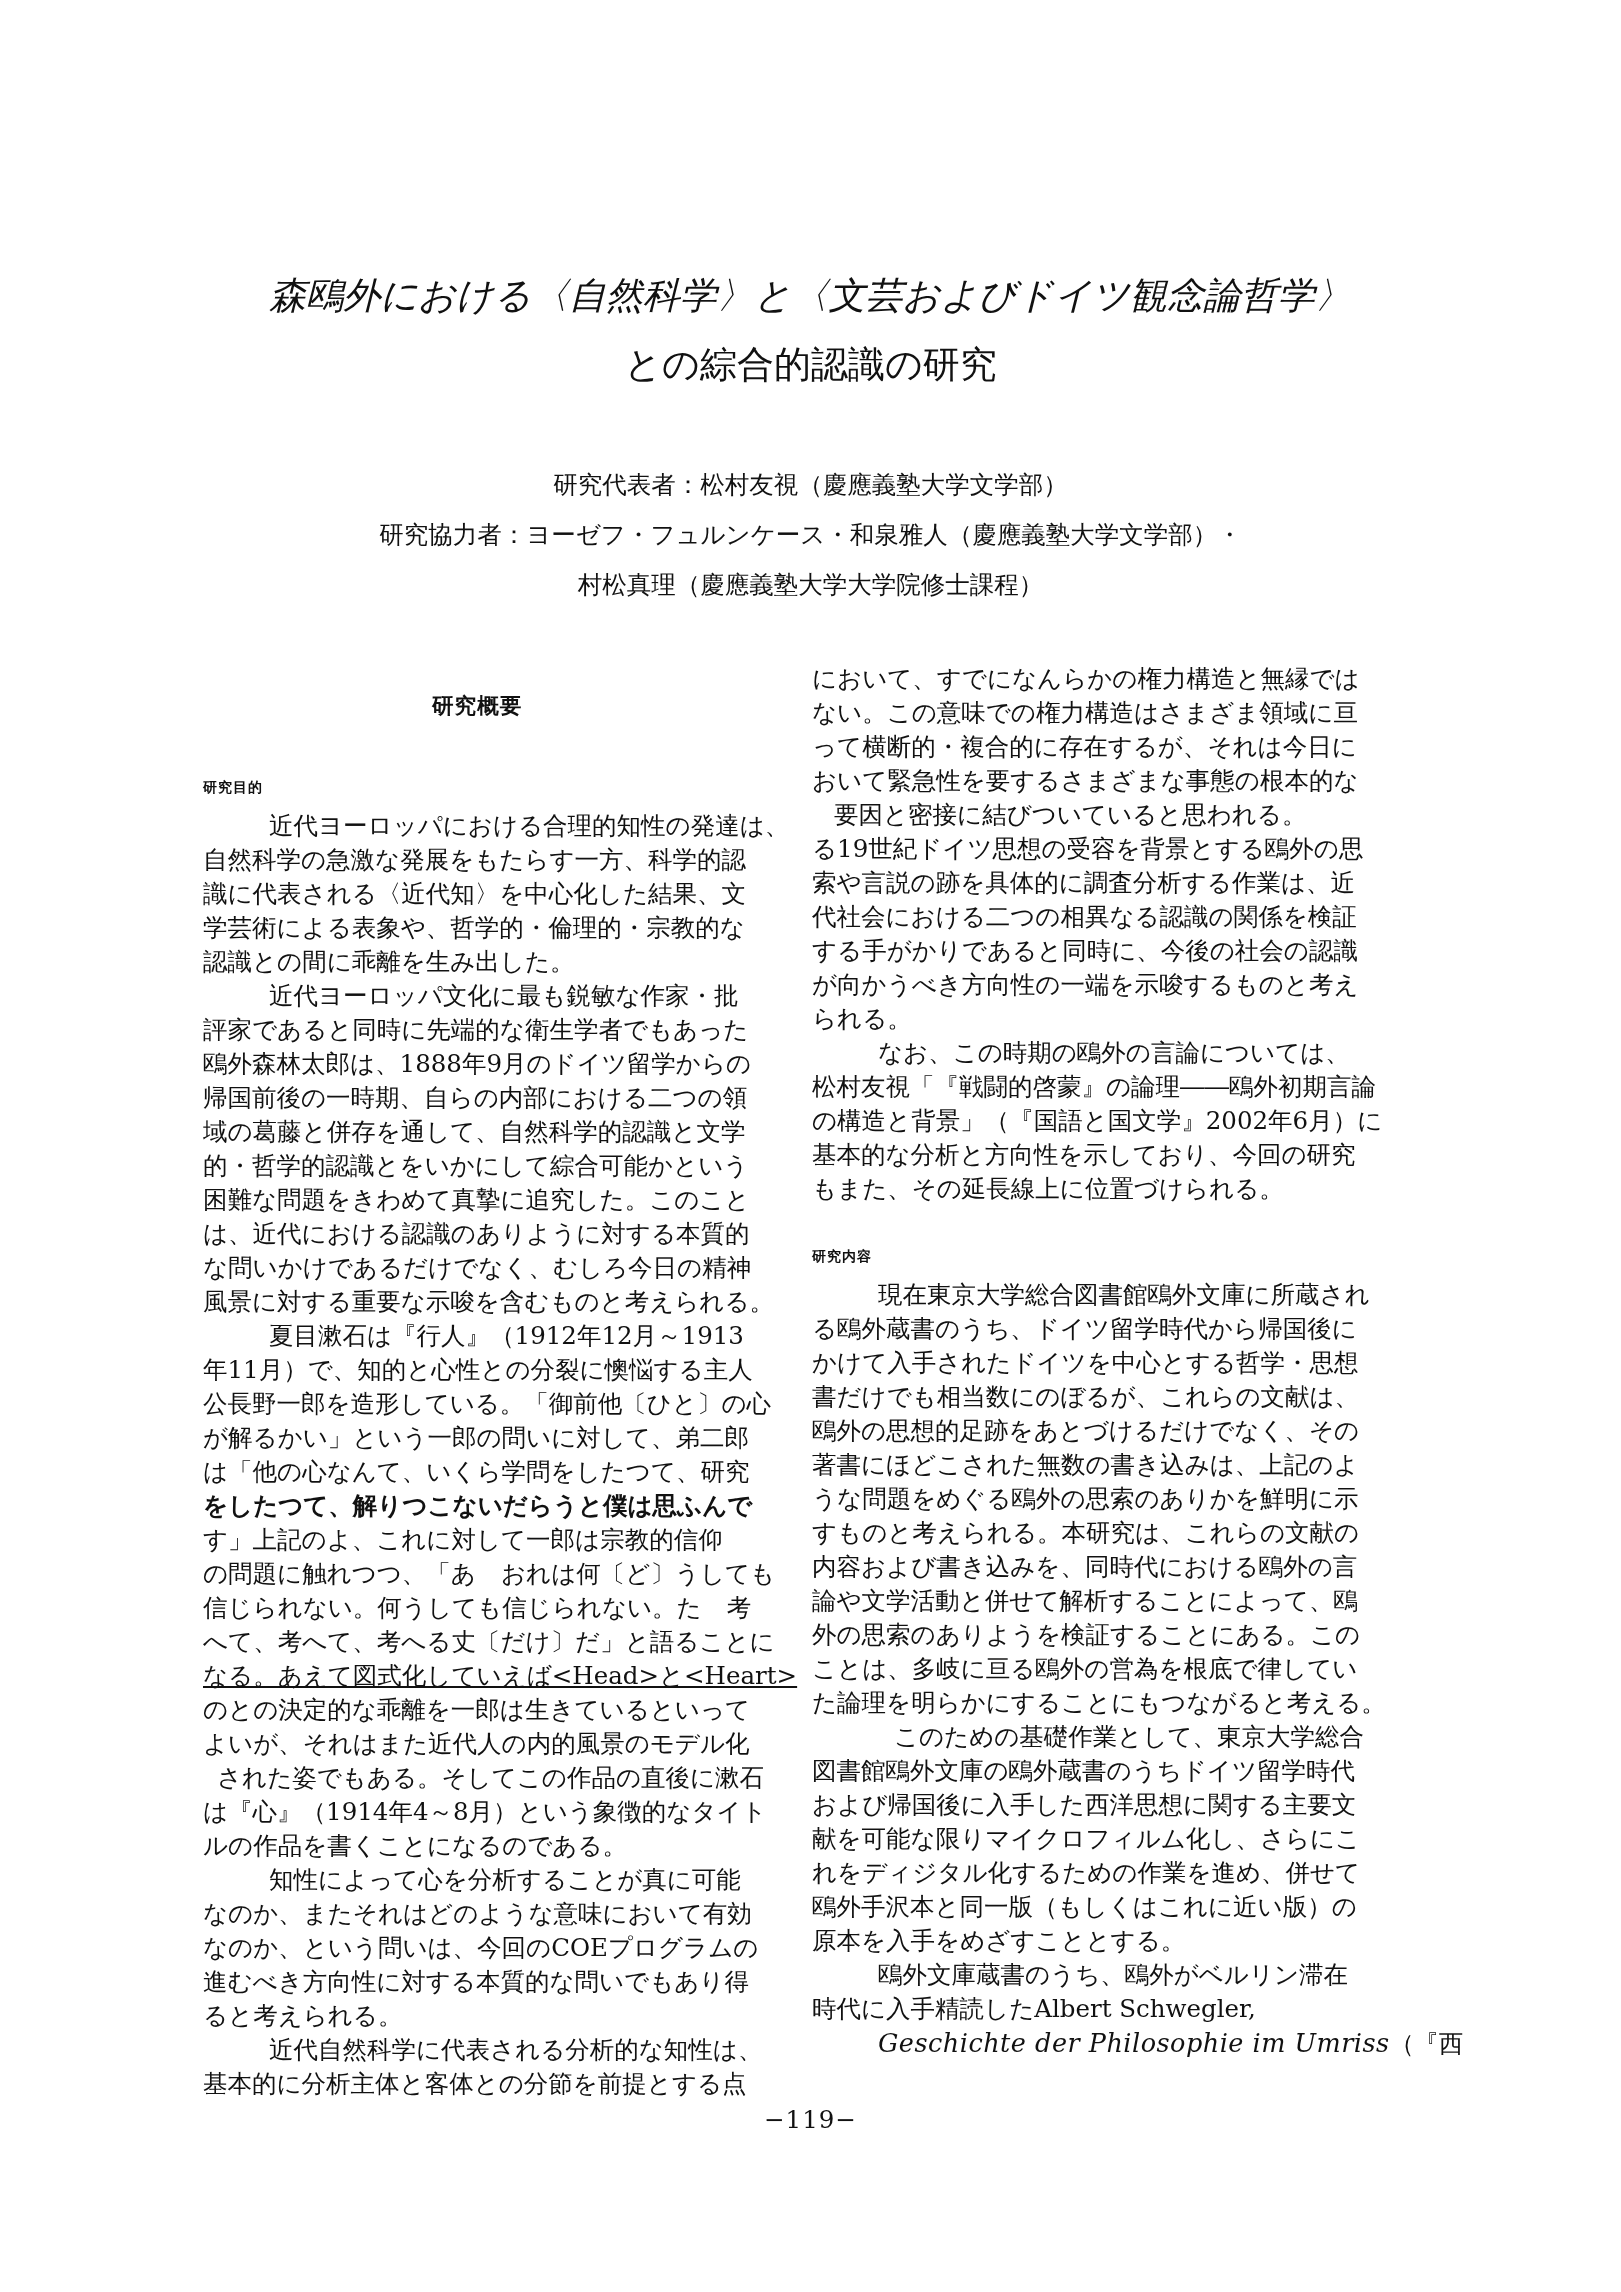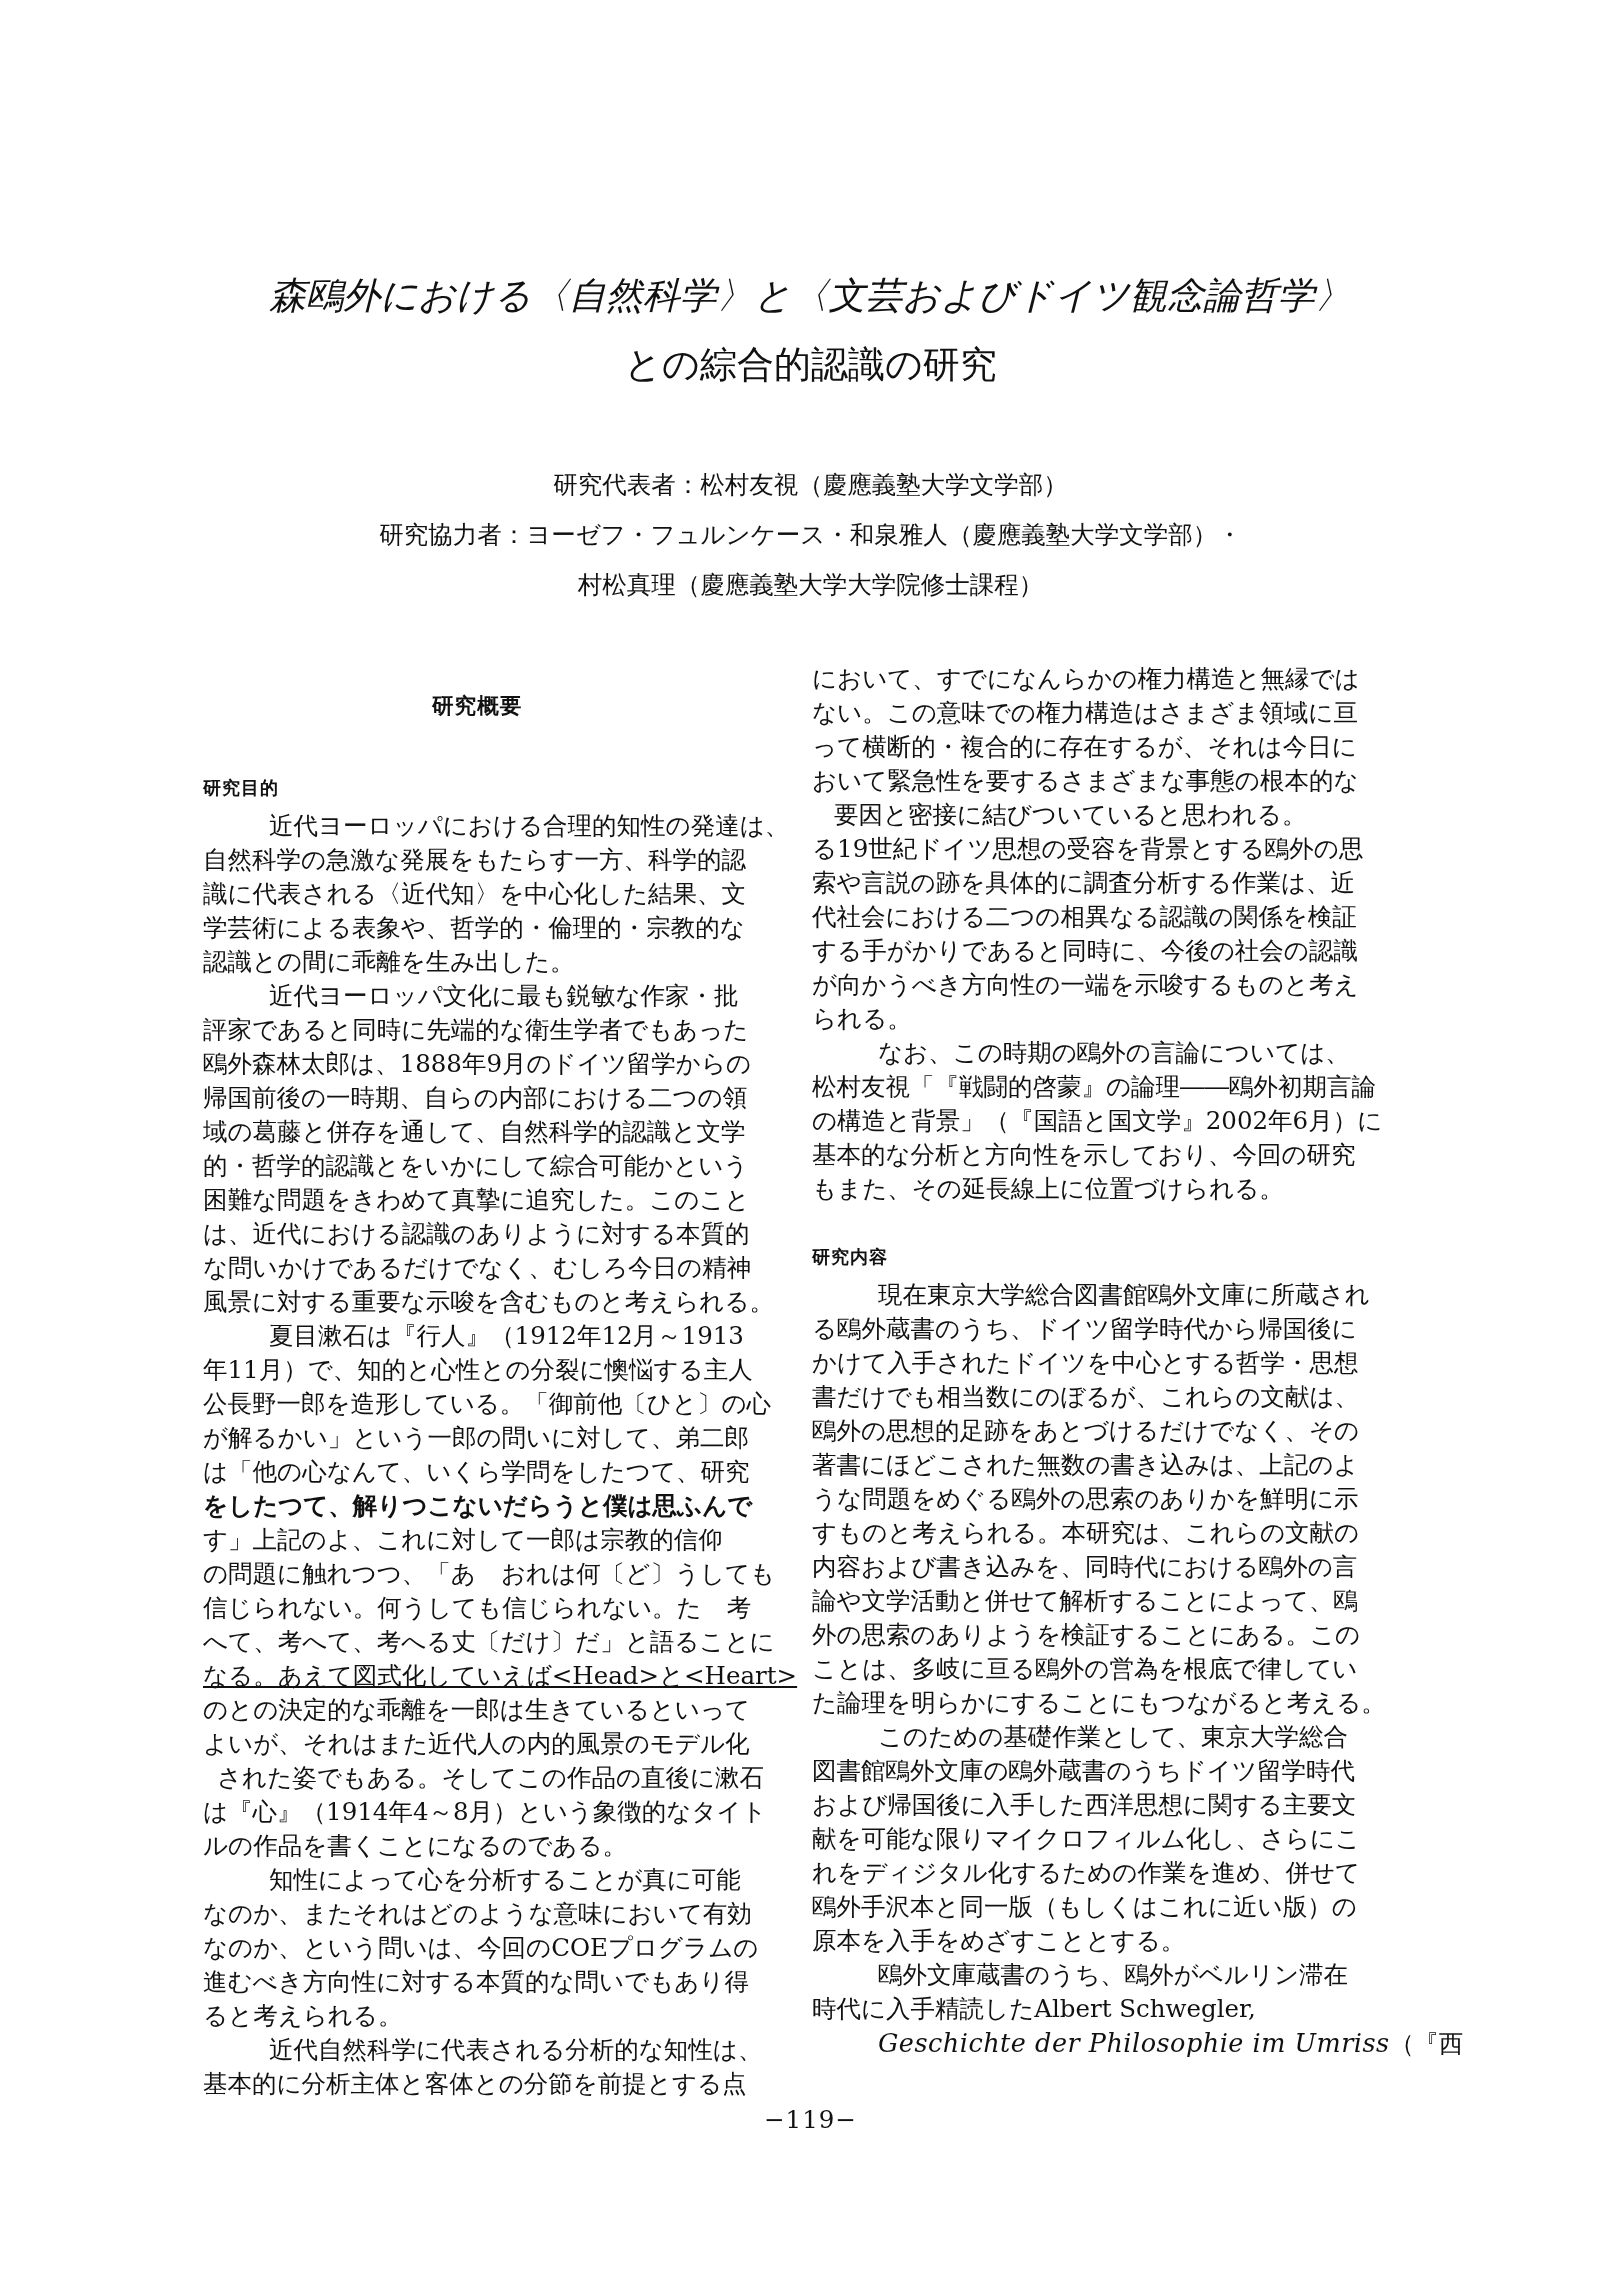--- a/index.html
+++ b/index.html
@@ -15,21 +15,21 @@
   #a2 { top: 518px; }
   #a3 { top: 568px; }
   .col { position: absolute; width: 568px; }
   #leftcol { left: 203px; top: 686px; }
   #rightcol { left: 812px; top: 662px; }
   .line { height: 34px; line-height: 34px; font-size: 24.5px; white-space: nowrap;
           letter-spacing: 7.3px; font-family: "DejaVu Serif", serif; }
   .indent { padding-left: 66px; }
   .center-head { text-align: center; font-family: "DejaVu Sans", sans-serif; font-weight: bold;
                  font-size: 21.6px; height: 39px; line-height: 39px; letter-spacing: 1px; padding-right: 19.6px; }
-  .sec-head { font-family: "DejaVu Sans", sans-serif; font-weight: bold; font-size: 18px;
+  .sec-head { font-family: "DejaVu Sans", sans-serif; font-weight: bold; font-size: 14px;
               height: 43px; line-height: 43px; letter-spacing: 1px; }
   .gap-l1 { height: 41px; }
   .gap-r1 { height: 29px; }
   .latin-i { font-style: italic; letter-spacing: 0.5px; font-size: 25.5px; }
   .pageno { position: absolute; top: 2105px; left: 0; width: 1621px; text-align: center;
             font-family: "DejaVu Serif", serif; font-size: 24.5px; letter-spacing: 1px; }
 </style>
 </head>
 <body>
 
@@ -114,21 +114,21 @@
       <div class="line" style="letter-spacing: 0px;">書だけでも相当数にのぼるが、これらの文献は、</div>
       <div class="line" style="letter-spacing: 0px;">鴎外の思想的足跡をあとづけるだけでなく、その</div>
       <div class="line" style="letter-spacing: 0px;">著書にほどこされた無数の書き込みは、上記のよ</div>
       <div class="line" style="letter-spacing: 0px;">うな問題をめぐる鴎外の思索のありかを鮮明に示</div>
       <div class="line" style="letter-spacing: 0px;">すものと考えられる。本研究は、これらの文献の</div>
       <div class="line" style="letter-spacing: 0px;">内容および書き込みを、同時代における鴎外の言</div>
       <div class="line" style="letter-spacing: 0px;">論や文学活動と併せて解析することによって、鴎</div>
       <div class="line" style="letter-spacing: 0px;">外の思索のありようを検証することにある。この</div>
       <div class="line" style="letter-spacing: 0px;">ことは、多岐に亘る鴎外の営為を根底で律してい</div>
       <div class="line" style="letter-spacing: 0px;">た論理を明らかにすることにもつながると考える。</div>
-      <div class="line indent" style="letter-spacing: 0px;">このための基礎作業として、東京大学総合</div>
+      <div class="line indent" style="letter-spacing: 0px; text-align: center;">このための基礎作業として、東京大学総合</div>
       <div class="line" style="letter-spacing: 0px;">図書館鴎外文庫の鴎外蔵書のうちドイツ留学時代</div>
       <div class="line" style="letter-spacing: 0px;">および帰国後に入手した西洋思想に関する主要文</div>
       <div class="line" style="letter-spacing: 0px;">献を可能な限りマイクロフィルム化し、さらにこ</div>
       <div class="line" style="letter-spacing: 0px;">れをディジタル化するための作業を進め、併せて</div>
       <div class="line" style="letter-spacing: 0px;">鴎外手沢本と同一版（もしくはこれに近い版）の</div>
       <div class="line" style="letter-spacing: 0px;">原本を入手をめざすこととする。</div>
       <div class="line indent" style="letter-spacing: 0px;">鴎外文庫蔵書のうち、鴎外がベルリン滞在</div>
       <div class="line" style="letter-spacing: 0px;">時代に入手精読したAlbert Schwegler,</div>
     </div>
   <div class="line indent" style="letter-spacing: 0px;"><span class="latin-i">Geschichte der Philosophie im Umriss</span><span>（『西</span></div>

